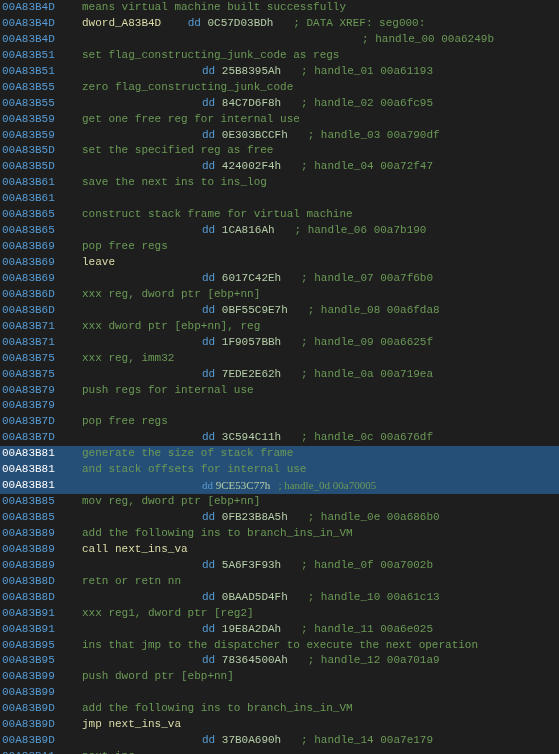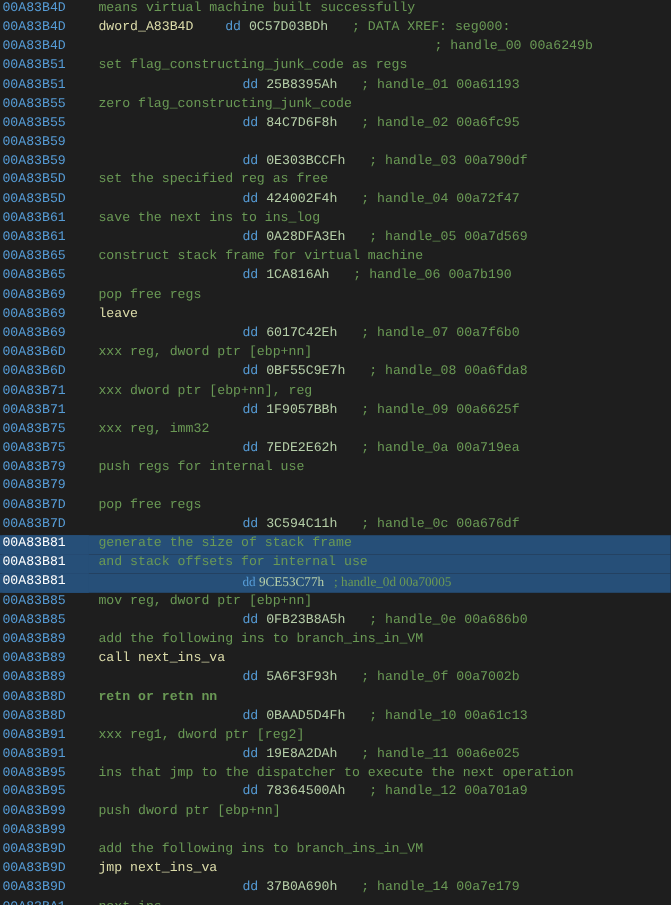--- a/index.html
+++ b/index.html
@@ -66,40 +66,40 @@
     <div class="code-line">
       <span class="addr">00A83B55</span>
       <span style="margin-left: 8px; flex: 1 1 0%; overflow: hidden; color: rgb(106, 153, 85);">zero flag_constructing_junk_code</span>
     </div>
     <div class="code-line">
       <span class="addr">00A83B55</span>
       <span style="margin-left: 8px; flex: 1 1 0%; overflow: hidden;"><span style="display:inline-block;min-width:120px"></span><span style="color:#569cd6">dd</span>&nbsp;<span style="color:#b5cea8">84C7D6F8h</span>&nbsp;&nbsp;&nbsp;<span style="color:#6a9955">; handle_02 00a6fc95</span></span>
     </div>
     <div class="code-line">
       <span class="addr">00A83B59</span>
+      <span style="margin-left: 8px; flex: 1 1 0%; overflow: hidden; color: rgb(106, 153, 85);">get one free reg for internal use</span>
     </div>
     <div class="code-line">
       <span class="addr">00A83B59</span>
       <span style="margin-left: 8px; flex: 1 1 0%; overflow: hidden;"><span style="display:inline-block;min-width:120px"></span><span style="color:#569cd6">dd</span>&nbsp;<span style="color:#b5cea8">0E303BCCFh</span>&nbsp;&nbsp;&nbsp;<span style="color:#6a9955">; handle_03 00a790df</span></span>
     </div>
     <div class="code-line">
       <span class="addr">00A83B5D</span>
       <span style="margin-left: 8px; flex: 1 1 0%; overflow: hidden; color: rgb(106, 153, 85);">set the specified reg as free</span>
     </div>
     <div class="code-line">
       <span class="addr">00A83B5D</span>
       <span style="margin-left: 8px; flex: 1 1 0%; overflow: hidden;"><span style="display:inline-block;min-width:120px"></span><span style="color:#569cd6">dd</span>&nbsp;<span style="color:#b5cea8">424002F4h</span>&nbsp;&nbsp;&nbsp;<span style="color:#6a9955">; handle_04 00a72f47</span></span>
     </div>
     <div class="code-line">
       <span class="addr">00A83B61</span>
       <span style="margin-left: 8px; flex: 1 1 0%; overflow: hidden; color: rgb(106, 153, 85);">save the next ins to ins_log</span>
     </div>
     <div class="code-line">
       <span class="addr">00A83B61</span>
-      <span style="margin-left: 8px; flex: 1 1 0%; overflow: hidden;"><span style="display:inline-block;min-width:120px"></span><span style="color:#569cd6">dd</span>&nbsp;<span style="color:#b5cea8">0A28DFA3Eh</span>&nbsp;&nbsp;&nbsp;<span style="color:#6a9955">; handle_05 00a7d569</span></span>
     </div>
     <div class="code-line">
       <span class="addr">00A83B65</span>
       <span style="margin-left: 8px; flex: 1 1 0%; overflow: hidden; color: rgb(106, 153, 85);">construct stack frame for virtual machine</span>
     </div>
     <div class="code-line">
       <span class="addr">00A83B65</span>
       <span style="margin-left: 8px; flex: 1 1 0%; overflow: hidden;"><span style="display:inline-block;min-width:120px"></span><span style="color:#569cd6">dd</span>&nbsp;<span style="color:#b5cea8">1CA816Ah</span>&nbsp;&nbsp;&nbsp;<span style="color:#6a9955">; handle_06 00a7b190</span></span>
     </div>
     <div class="code-line">
@@ -180,21 +180,21 @@
     <div class="code-line">
       <span class="addr">00A83B89</span>
       <span style="margin-left: 8px; flex: 1 1 0%; overflow: hidden; color: rgb(220, 220, 170);">call next_ins_va</span>
     </div>
     <div class="code-line">
       <span class="addr">00A83B89</span>
       <span style="margin-left: 8px; flex: 1 1 0%; overflow: hidden;"><span style="display:inline-block;min-width:120px"></span><span style="color:#569cd6">dd</span>&nbsp;<span style="color:#b5cea8">5A6F3F93h</span>&nbsp;&nbsp;&nbsp;<span style="color:#6a9955">; handle_0f 00a7002b</span></span>
     </div>
     <div class="code-line">
       <span class="addr">00A83B8D</span>
-      <span style="margin-left: 8px; flex: 1 1 0%; overflow: hidden; color: rgb(106, 153, 85); font-weight: bold;">retn or retn nn</span>
+      <span style="margin-left: 8px; flex: 1 1 0%; overflow: hidden; color: rgb(106, 153, 85);">retn or retn nn</span>
     </div>
     <div class="code-line">
       <span class="addr">00A83B8D</span>
       <span style="margin-left: 8px; flex: 1 1 0%; overflow: hidden;"><span style="display:inline-block;min-width:120px"></span><span style="color:#569cd6">dd</span>&nbsp;<span style="color:#b5cea8">0BAAD5D4Fh</span>&nbsp;&nbsp;&nbsp;<span style="color:#6a9955">; handle_10 00a61c13</span></span>
     </div>
     <div class="code-line">
       <span class="addr">00A83B91</span>
       <span style="margin-left: 8px; flex: 1 1 0%; overflow: hidden; color: rgb(106, 153, 85);">xxx  reg1, dword ptr [reg2]</span>
     </div>
     <div class="code-line">

